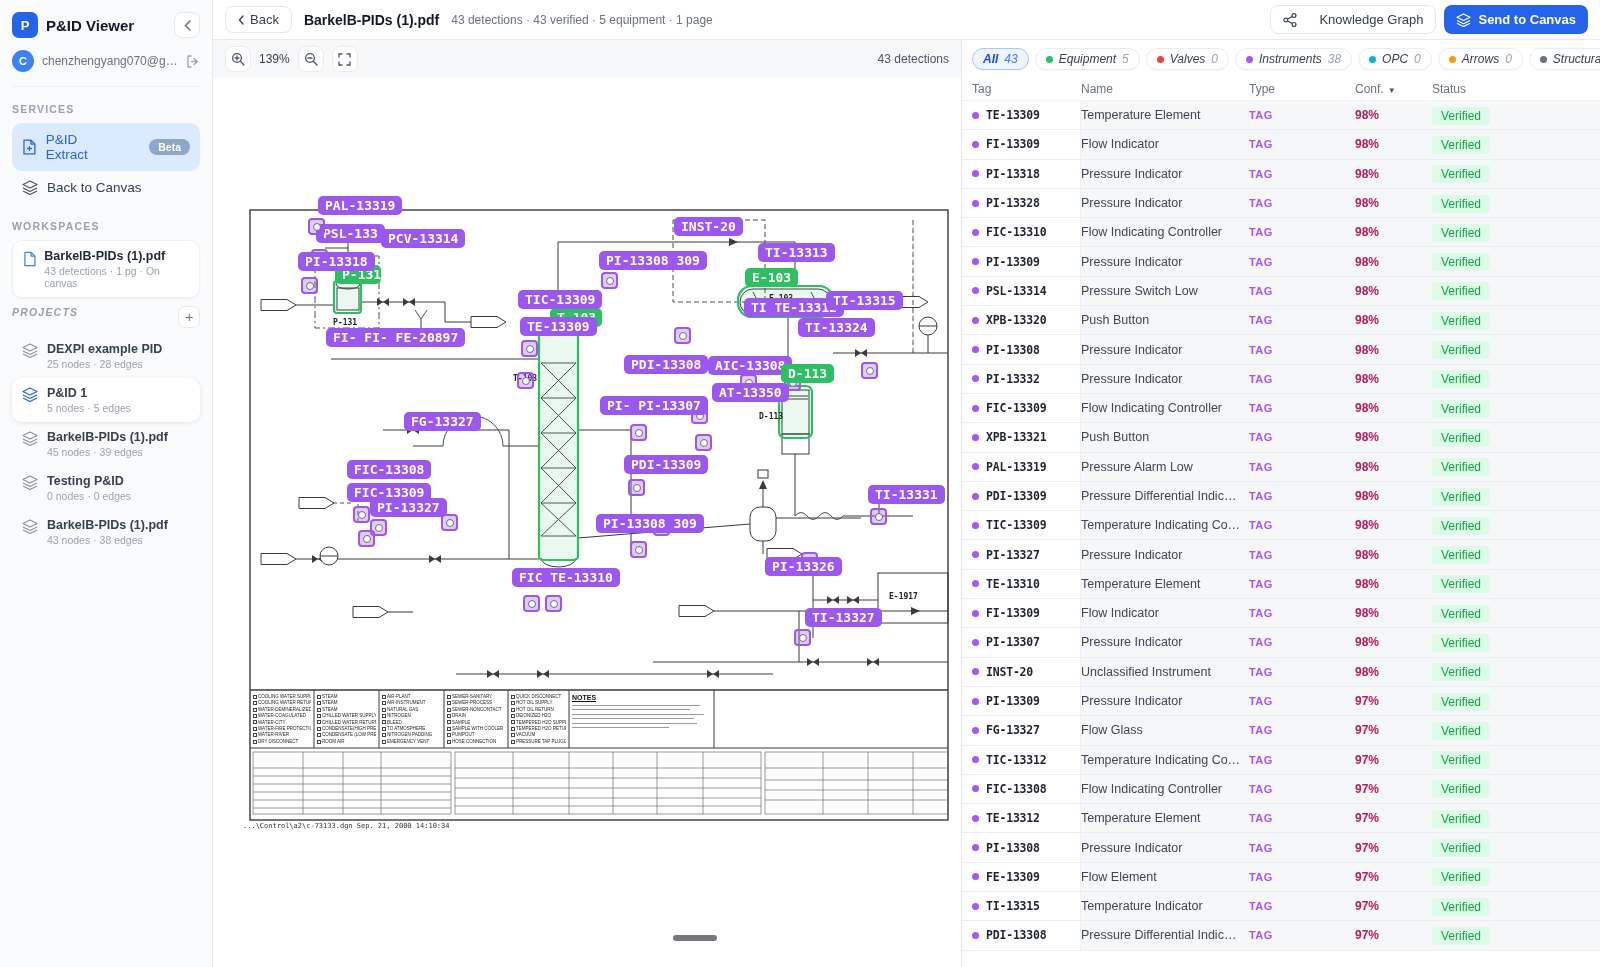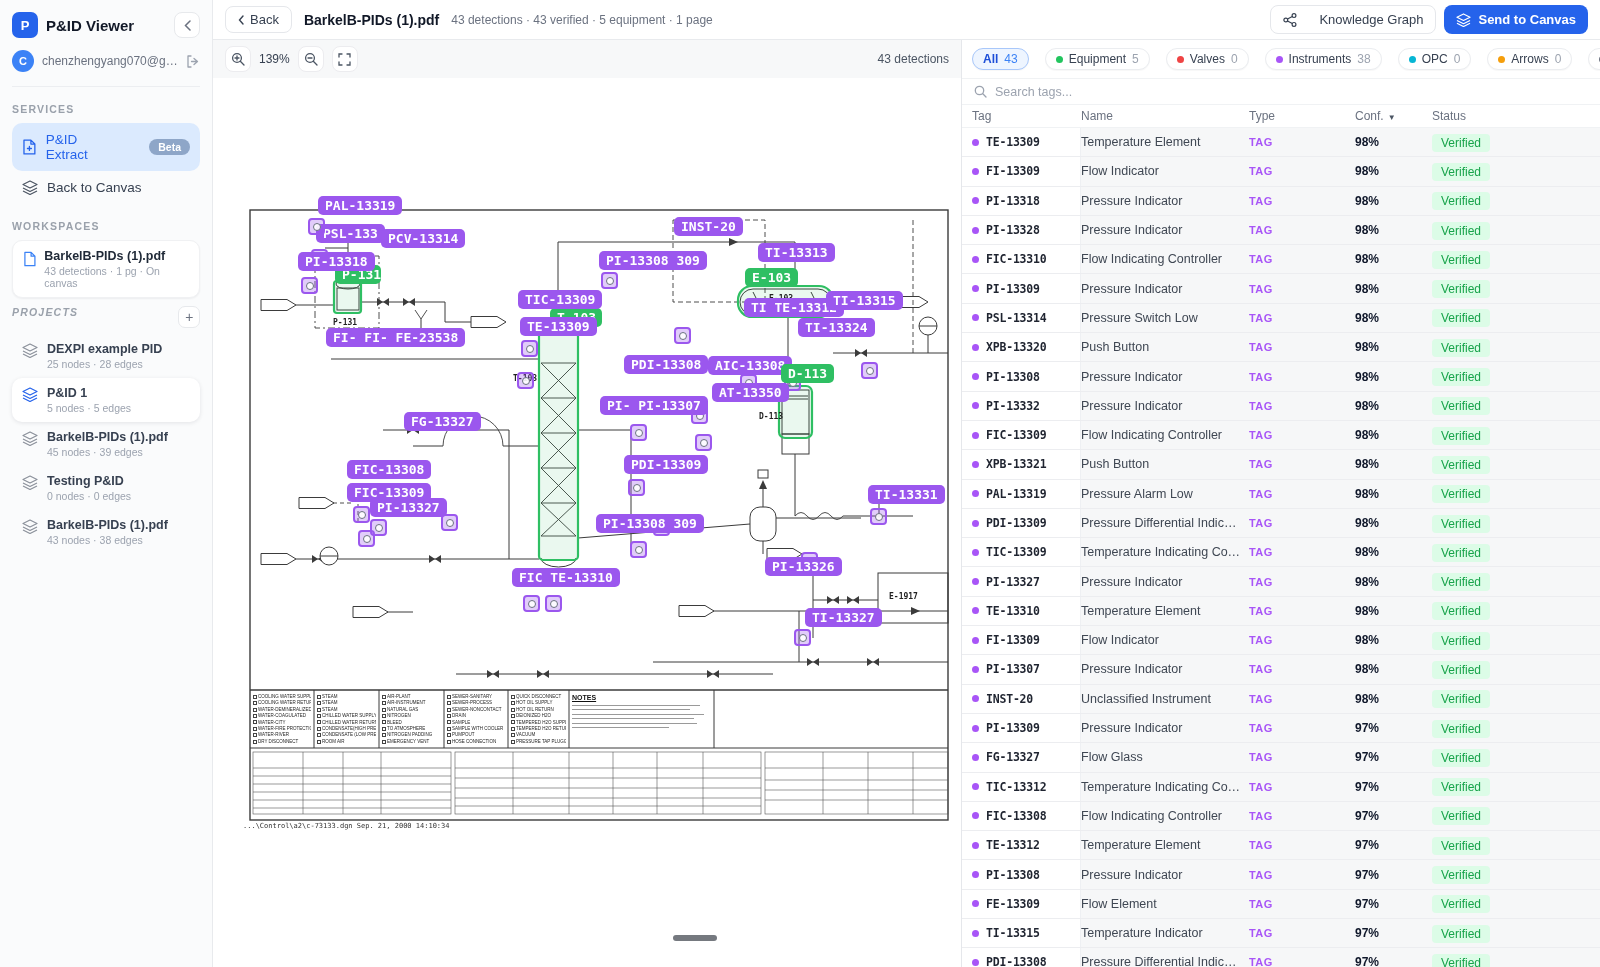--- a/index.html
+++ b/index.html
@@ -61,42 +61,42 @@
   .lcol { padding:2px 3px; overflow:hidden; }
   .lcol .li { font-size:4.5px; line-height:6.4px; color:#1d1d1d; white-space:nowrap; overflow:hidden; }
   .lbox { display:inline-block; width:4px; height:4px; border:1px solid #444; margin-right:1px; vertical-align:middle; }
   .notes-title { font-size:7px; font-weight:700; color:#111; text-decoration:underline; margin-bottom:2px; }
   .nline { height:1px; background:#9a9a9a; margin:3.5px 0; }
   .file-stamp { position:absolute; left:30px; top:744px; font:7px "DejaVu Sans Mono", monospace; color:#333; z-index:1; }
   .hscroll { position:absolute; left:460px; bottom:26px; width:44px; height:6px; border-radius:3px; background:#75797f; z-index:5; }
 
   
   .panel { flex:1; border-left:1px solid #e5e7eb; background:#fff; display:flex; flex-direction:column; min-width:0; }
-  .chips-row { display:flex; gap:16px; padding:8px 10px; align-items:center; }
+  .chips-row { display:flex; gap:6px; padding:8px 10px; align-items:center;font-style:italic; }
   .chip { height:22px; border-radius:11px; padding:0 10px; display:flex; align-items:center; gap:6px; font-size:12px; background:#fff; border:1px solid #ebedf0; box-shadow:0 1px 1px rgba(0,0,0,.03); cursor:pointer; white-space:nowrap; }
   .chip .chip-label { color:#374151; font-weight:500; }
   .chip .chip-count { color:#9ca3af; }
   .chip.active { background:#eef5ff; border-color:#a8c7fa; }
   .chip.active .chip-label { color:#1d4ed8; font-weight:700; }
   .chip.active .chip-count { color:#3b82f6; }
   .dot { width:7px; height:7px; border-radius:50%; display:inline-block; }
   .search-row { display:flex; align-items:center; gap:8px; padding:0 12px; height:27px; border-top:1px solid #f0f2f4; border-bottom:1px solid #f0f2f4; }
   .search-row input { border:none; outline:none; flex:1; font-size:12.5px; color:#374151; background:transparent; }
   .search-row input::placeholder { color:#9ca3af; }
   .tgrid { display:grid; grid-template-columns:119px 168px 106px 77px 1fr; align-items:center; }
   .thead { height:23px; font-size:12px; font-weight:500; color:#6b7280; border-bottom:1px solid #f0f2f4; }
   .thead .c1 { padding-left:10px; }
   .sort-ic { font-size:8px; margin-left:4px; color:#4b5563; }
   .rows { flex:1; overflow:hidden; }
   .trow { height:29.3px; border-bottom:1px solid #ecedf0; background:#f6f7f8; cursor:pointer; }
   .tagcell { display:flex; align-items:center; gap:7px; padding-left:10px; background:#fff; border-right:1px solid #eef0f3; height:100%; }
   .tagtxt { font:700 11.5px "DejaVu Sans Mono", monospace; color:#1f2430; letter-spacing:-0.2px; }
   .namecell { font-size:12.5px; color:#3f4753; white-space:nowrap; overflow:hidden; text-overflow:ellipsis; padding-right:8px; }
   .typecell { font-size:11px; font-weight:600; color:#a855f7; letter-spacing:.4px; }
-  .confcell { font-size:12px; font-weight:600; color:#0f172a; }
+  .confcell { font-size:12px; font-weight:600; color:#be185d; }
   .statuscell .pill { display:inline-block; background:#dcfce7; color:#17a34a; font-size:12px; font-weight:500; padding:2px 9px; border-radius:4px; }
 </style>
 </head>
 <body>
 
 <div class="app">
 
   <aside class="sidebar">
     <div class="sb-head">
       <div class="logo">P</div>
@@ -436,21 +436,21 @@
 
           <div id="diagram-overlay" style="position:absolute;inset:0">
               <div class="dlabel" style="left: 105px; top: 118px; z-index: 3;">PAL-13319</div>
               <div class="dlabel" style="left: 103px; top: 146px; z-index: 2;">PSL-133</div>
               <div class="dlabel" style="left: 168px; top: 151px; z-index: 3;">PCV-13314</div>
               <div class="dlabel" style="left: 85px; top: 174px; z-index: 3;">PI-13318</div>
               <div class="dlabel green" style="left: 122px; top: 187px; width: 46px; z-index: 1;">P-131</div>
               <div class="dlabel" style="left: 305px; top: 212px; z-index: 3;">TIC-13309</div>
               <div class="dlabel green" style="left: 337px; top: 230px; width: 52px; z-index: 1;">T-103</div>
               <div class="dlabel" style="left: 307px; top: 239px; z-index: 3;">TE-13309</div>
-              <div class="dlabel" style="left: 113px; top: 250px; z-index: 3;">FI- FI- FE-23538</div>
+              <div class="dlabel" style="left: 113px; top: 250px; z-index: 3;">FI- FI- FE-20897</div>
               <div class="dlabel" style="left: 461px; top: 139px; z-index: 3;">INST-20</div>
               <div class="dlabel" style="left: 386px; top: 173px; z-index: 3;">PI-13308 309</div>
               <div class="dlabel" style="left: 545px; top: 165px; z-index: 3;">TI-13313</div>
               <div class="dlabel green" style="left: 532px; top: 190px; z-index: 3;">E-103</div>
               <div class="dlabel" style="left: 531px; top: 220px; z-index: 3;">TI TE-13312</div>
               <div class="dlabel" style="left: 613px; top: 213px; z-index: 3;">TI-13315</div>
               <div class="dlabel" style="left: 585px; top: 240px; z-index: 3;">TI-13324</div>
               <div class="dlabel" style="left: 411px; top: 277px; z-index: 3;">PDI-13308</div>
               <div class="dlabel" style="left: 495px; top: 278px; z-index: 3;">AIC-13308</div>
               <div class="dlabel green" style="left: 568px; top: 286px; z-index: 3;">D-113</div>
@@ -644,27 +644,20 @@
             <div class="chip">
               <div class="dot" style="background: rgb(245, 158, 11);"></div>
               <span class="chip-label">Arrows</span>
               <span class="chip-count">0</span>
             </div>
             <div class="chip">
               <div class="dot" style="background: rgb(107, 114, 128);"></div>
               <span class="chip-label">Structural</span>
             </div>
           </div>
-        <div class="search-row">
-          <svg width="13" height="13" viewBox="0 0 13 13">
-              <circle cx="5.5" cy="5.5" r="4.2" stroke="#9ca3af" stroke-width="1.3" fill="none"></circle>
-              <path d="M8.8 8.8 L12 12" stroke="#9ca3af" stroke-width="1.3" stroke-linecap="round"></path>
-            </svg>
-          <input type="text" placeholder="Search tags..." style="">
-        </div>
         <div class="tgrid thead">
           <div class="c1">Tag</div>
           <div>Name</div>
           <div>Type</div>
           <div><span>Conf.</span><span class="sort-ic">▼</span></div>
           <div>Status</div>
         </div>
         <div class="rows" id="tag-rows">
             <div class="tgrid trow">
               <div class="tagcell">

